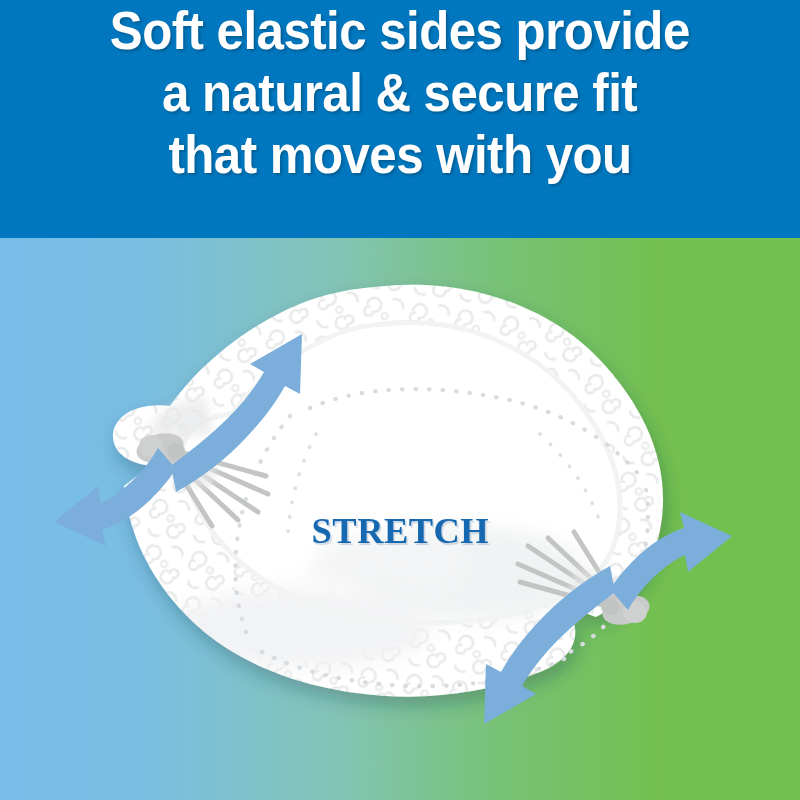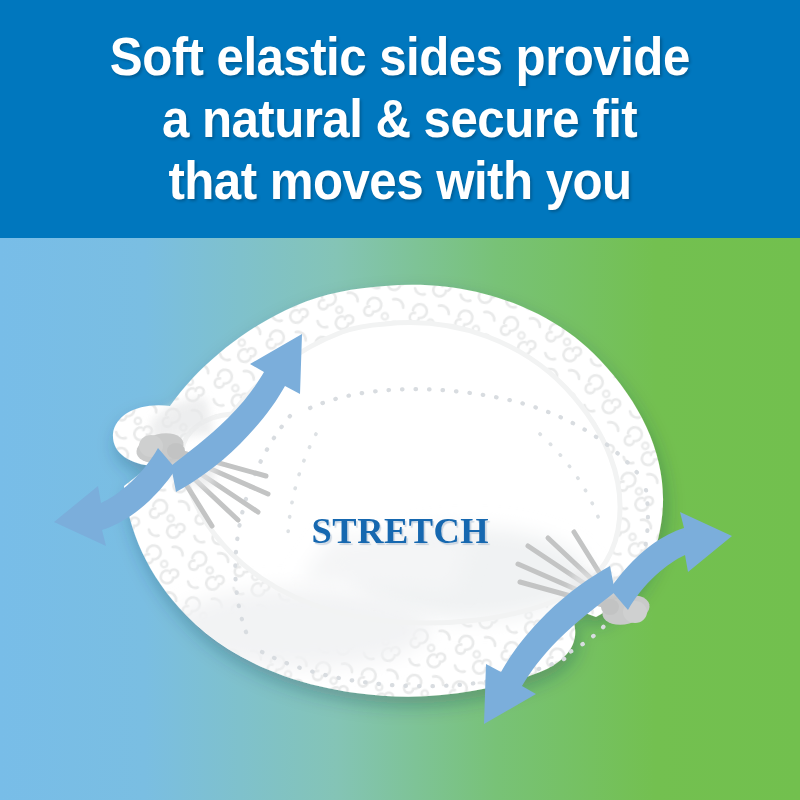--- a/index.html
+++ b/index.html
@@ -19,21 +19,20 @@
   #banner {
     position: absolute;
     left: 0;
     top: 0;
     width: 800px;
     height: 238px;
     background: #0077BE;
     display: flex;
     flex-direction: column;
     align-items: center;
-    justify-content: center;
     box-sizing: border-box;
     padding-top: 0;
   }
   .headline-line {
     color: #ffffff;
     font-family: "Liberation Sans", sans-serif;
     font-weight: bold;
     font-size: 53px;
     line-height: 62px;
     letter-spacing: -0.6px;

